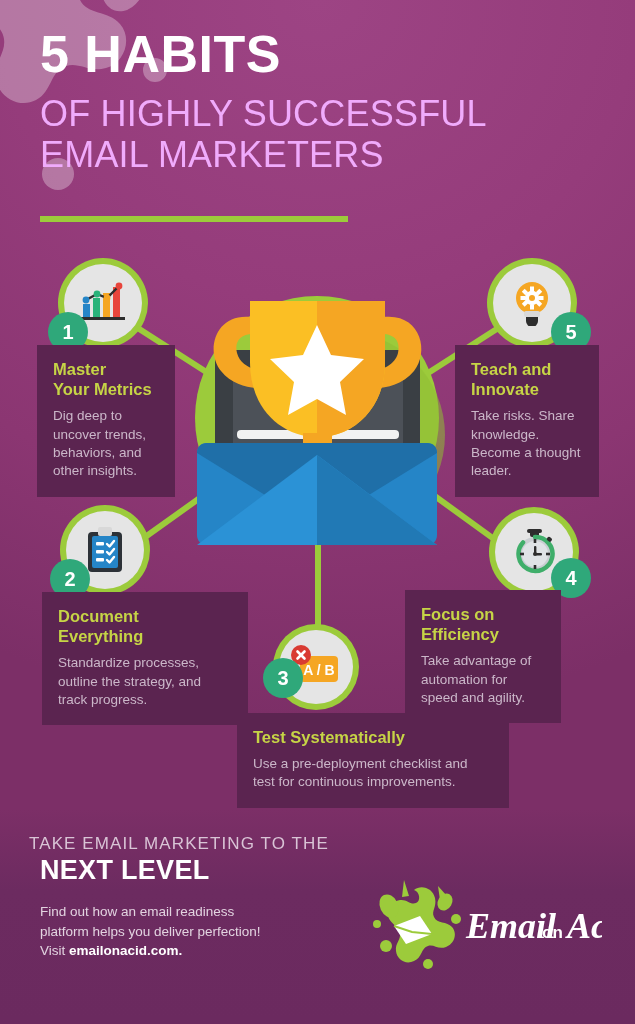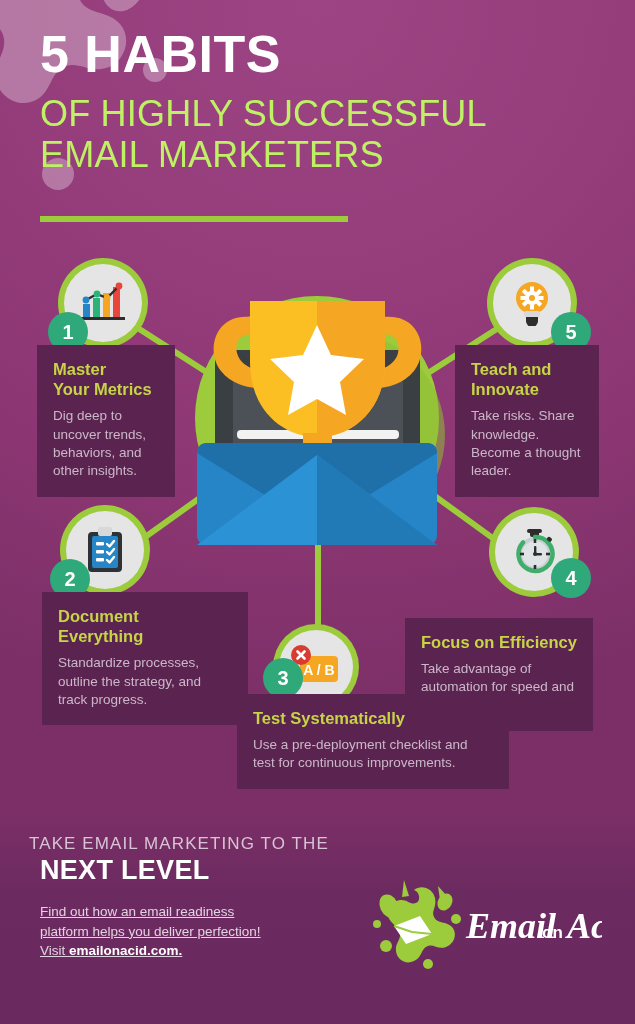--- a/index.html
+++ b/index.html
@@ -14,21 +14,21 @@
       radial-gradient(120% 70% at 50% 0%, #9d4484 0%, #953c7b 42%, #8b3672 72%, #7c2f67 100%);
   }
   .bg-bottom{position:absolute;left:0;right:0;bottom:0;height:215px;
     background:linear-gradient(180deg, rgba(108,43,96,0) 0%, #6c2b60 38%, #6b2a5f 100%);}
   .splash-bg{position:absolute;left:-90px;top:-70px;width:330px;height:340px;opacity:.30;}
   .splash-bg svg{width:100%;height:100%;display:block;}
 
   
   .header{position:absolute;left:40px;top:28px;width:560px;}
   .h1{color:#ffffff;font-size:52px;font-weight:bold;letter-spacing:0.5px;line-height:1;margin:0;}
-  .h2{color:#bef264;font-size:36px;font-weight:300;line-height:1.13;margin:14px 0 0 0;letter-spacing:0.2px;}
+  .h2{color:#f0abfc;font-size:36px;font-weight:300;line-height:1.13;margin:14px 0 0 0;letter-spacing:0.2px;}
   .rule{position:absolute;left:40px;top:216px;width:308px;height:6px;background:#9ccb3b;}
 
   
   .center-art{position:absolute;left:155px;top:255px;width:325px;height:310px;}
   .center-art svg{width:100%;height:100%;display:block;}
 
   
   .lines{position:absolute;left:0;top:250px;width:635px;height:460px;}
   .lines svg{width:100%;height:100%;display:block;}
 
@@ -44,21 +44,21 @@
 
   
   .card{position:absolute;background:#5b2450;padding:14px 16px 16px 16px;box-sizing:border-box;}
   .card .ctitle{color:#c6d446;font-size:16.5px;font-weight:bold;line-height:1.22;margin:0 0 8px 0;}
   .card .cbody{color:#cbb7c9;font-size:13.5px;line-height:1.36;margin:0;font-weight:300;}
 
   
   .foot-kicker{position:absolute;left:29px;top:834px;color:#d9c4d6;font-size:17px;
     letter-spacing:1.1px;font-weight:300;}
   .foot-big{position:absolute;left:40px;top:855px;color:#ffffff;font-size:27px;font-weight:bold;letter-spacing:0.3px;}
-  .foot-copy{position:absolute;left:40px;top:902px;width:275px;color:#e2d3e0;font-size:13.5px;line-height:1.45;font-weight:300;text-decoration:underline;}
+  .foot-copy{position:absolute;left:40px;top:902px;width:275px;color:#e2d3e0;font-size:13.5px;line-height:1.45;font-weight:300;}
   .foot-copy b{font-weight:bold;color:#ffffff;}
 
   .logo{position:absolute;left:362px;top:872px;width:240px;height:110px;}
   .logo svg{width:100%;height:100%;display:block;}
 </style>
 </head>
 <body>
 
 <div class="page">
 
@@ -231,40 +231,40 @@
           <rect x="35" y="23.7" width="4" height="2.6"></rect>
         </g>
         <rect x="23" y="17" width="2.4" height="9" rx="1" fill="#2d2d2d"></rect>
         <rect x="24" y="24" width="7" height="2.4" rx="1" fill="#2d2d2d"></rect>
         <circle cx="24" cy="25" r="2" fill="#2d2d2d"></circle>
         <rect x="36" y="8" width="5" height="4" rx="1.5" fill="#2d2d2d" transform="rotate(38 38 10)"></rect>
       </svg>
     </div>
   </div>
   <div class="badge" style="left:551px;top:558px;">4</div>
-  <div class="card" style="left:405px;top:618px;width:188px;">
+  <div class="card" style="left:405px;top:590px;width:156px;">
     <div class="ctitle">Focus on Efficiency</div>
     <p class="cbody">Take advantage of automation for speed and agility.</p>
   </div>
 
   <div class="icircle" style="left:279px;top:630px;width:74px;height:74px;">
     <div class="glyph">
       <svg width="52" height="46" viewBox="0 0 52 46">
         <rect x="10" y="12" width="38" height="26" rx="4" fill="#f5a623"></rect>
         <text x="29" y="31" font-family="Liberation Sans, sans-serif" font-size="14" font-weight="bold" fill="#ffffff" text-anchor="middle">A / B</text>
         <circle cx="11" cy="11" r="10" fill="#d93b32"></circle>
         <g stroke="#ffffff" stroke-width="2.6" stroke-linecap="round">
           <line x1="7.5" y1="7.5" x2="14.5" y2="14.5"></line>
           <line x1="14.5" y1="7.5" x2="7.5" y2="14.5"></line>
         </g>
       </svg>
     </div>
   </div>
   <div class="badge" style="left:263px;top:658px;">3</div>
-  <div class="card" style="left:237px;top:694px;width:272px;">
+  <div class="card" style="left:237px;top:713px;width:272px;">
     <div class="ctitle">Test Systematically</div>
     <p class="cbody">Use a pre-deployment checklist and test for continuous improvements.</p>
   </div>
 
   <div class="foot-kicker">TAKE EMAIL MARKETING TO THE</div>
   <div class="foot-big">NEXT LEVEL</div>
   <div class="foot-copy">
     <span>Find out how an email readiness</span><br>
     <span>platform helps you deliver perfection!</span><br>
     <span>Visit </span><b>emailonacid.com.</b>

